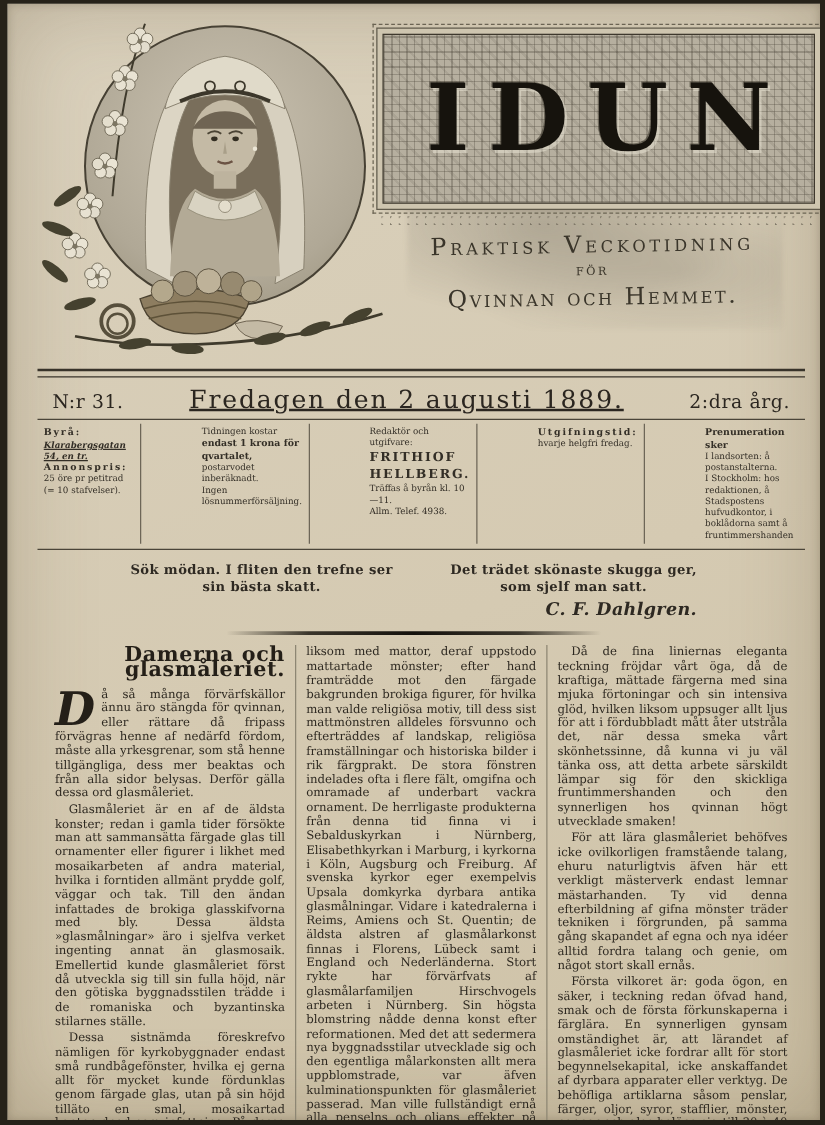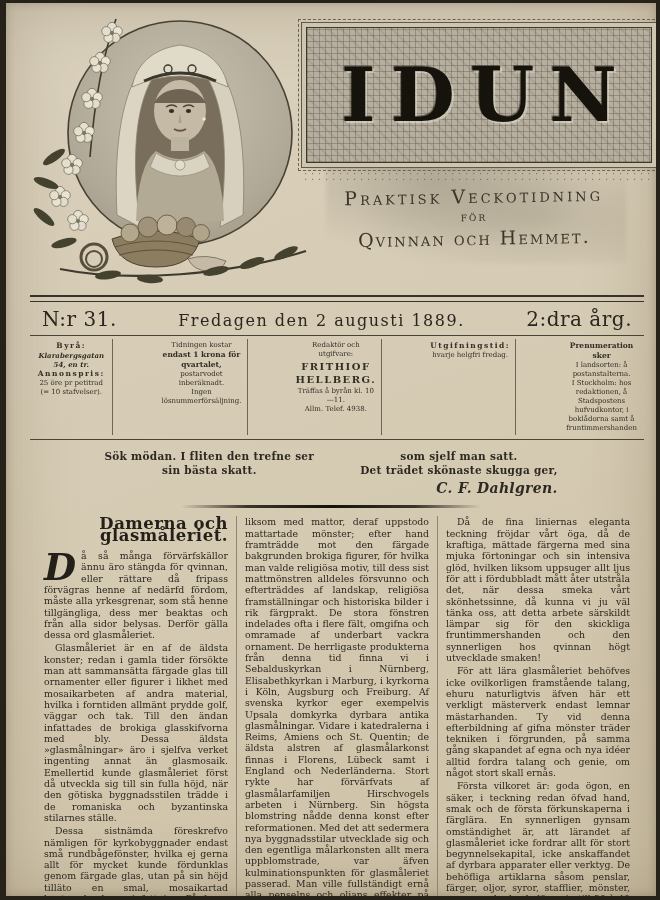--- a/index.html
+++ b/index.html
@@ -56,33 +56,33 @@
   .subtitle .l1{font-size:19px;letter-spacing:3px;}
   .subtitle .l2{font-size:13px;letter-spacing:2px;margin:2px 0 3px;}
   .subtitle .l3{font-size:19px;letter-spacing:2px;}
   
   .rule-double{margin:0 12px 0 24px;height:4px;border-top:2px solid #38332a;border-bottom:1px solid #38332a;}
   .rule-single{margin:0 12px 0 24px;border-top:1px solid #4a4438;}
   .dateline{
     display:flex;align-items:baseline;justify-content:space-between;
     margin:0 12px 0 24px;padding:5px 12px 4px 12px;
   }
-  .dateline .issue,.dateline .volume{font-size:20px;letter-spacing:.5px;}
-  .dateline .date{font-size:16px;letter-spacing:1.5px;}
+  .dateline .issue,.dateline .volume{font-size:15px;letter-spacing:.5px;}
+  .dateline .date{font-size:20px;letter-spacing:1.5px;text-decoration:underline;}
   
   .info-row{
     display:flex;margin:0 12px 0 24px;padding:3px 0 4px;
     border-bottom:1px solid #4a4438;
-    font-size:7px;line-height:1.3;text-align:center;color:#332e26;
+    font-size:7px;line-height:1.3;text-align:left;color:#332e26;
   }
   .ibox{padding:2px 5px;box-sizing:border-box;}
   .ibox + .ibox{border-left:1px solid #6d6657;padding-left:48px;}
   .ib1{flex:1.45;} .ib2{flex:1.1;} .ib3{flex:1.35;} .ib4{flex:1.1;} .ib5{flex:1.5;}
   .ibox .hd{font-weight:bold;font-size:7.5px;letter-spacing:1.5px;}
-  .ibox .it{font-style:italic;font-weight:bold;}
+  .ibox .it{font-style:italic;font-weight:bold;text-decoration:underline;}
   .ibox .bld{font-weight:bold;font-size:7.5px;}
   .ibox .name{font-weight:bold;font-size:10px;letter-spacing:1.5px;margin:1px 0;}
   
   .motto{
     display:flex;justify-content:center;gap:46px;
     padding:9px 0 0;font-weight:bold;font-size:10.5px;line-height:1.35;
     text-align:center;letter-spacing:.3px;color:#2e2922;
   }
   .motto .attr{font-weight:bold;font-style:italic;font-size:14px;text-align:right;margin-top:1px;}
   .tapered{
@@ -265,22 +265,22 @@
       <div>I Stockholm: hos redaktionen, å Stadspostens hufvudkontor, i boklådorna samt å fruntimmershanden</div>
     </div>
   </div>
 
   <div class="motto">
     <div>
       <div>Sök mödan.  I fliten den trefne ser</div>
       <div>sin bästa skatt.</div>
     </div>
     <div>
+      <div>Det trädet skönaste skugga ger,</div>
       <div>som sjelf man satt.</div>
-      <div>Det trädet skönaste skugga ger,</div>
       <div class="attr">C. F. Dahlgren.</div>
     </div>
   </div>
   <div class="tapered"></div>
 
   <div class="article">
     <div class="acol">
       <div class="atitle">Damerna och glasmåleriet.</div>
       <p class="noindent"><span class="dropcap">D</span><span>å så många förvärfskällor ännu äro stängda för qvinnan, eller rättare då fripass förvägras henne af nedärfd fördom, måste alla yrkesgrenar, som stå henne tillgängliga, dess mer beaktas och från alla sidor belysas.  Derför gälla dessa ord glasmåleriet.</span></p>
       <p>Glasmåleriet är en af de äldsta konster; redan i gamla tider försökte man att sammansätta färgade glas till ornamenter eller figurer i likhet med mosaikarbeten af andra material, hvilka i forntiden allmänt prydde golf, väggar och tak.  Till den ändan infattades de brokiga glasskifvorna med bly.  Dessa äldsta »glasmålningar» äro i sjelfva verket ingenting annat än glasmosaik.  Emellertid kunde glasmåleriet först då utveckla sig till sin fulla höjd, när den götiska byggnadsstilen trädde i de romaniska och byzantinska stilarnes ställe.</p>

